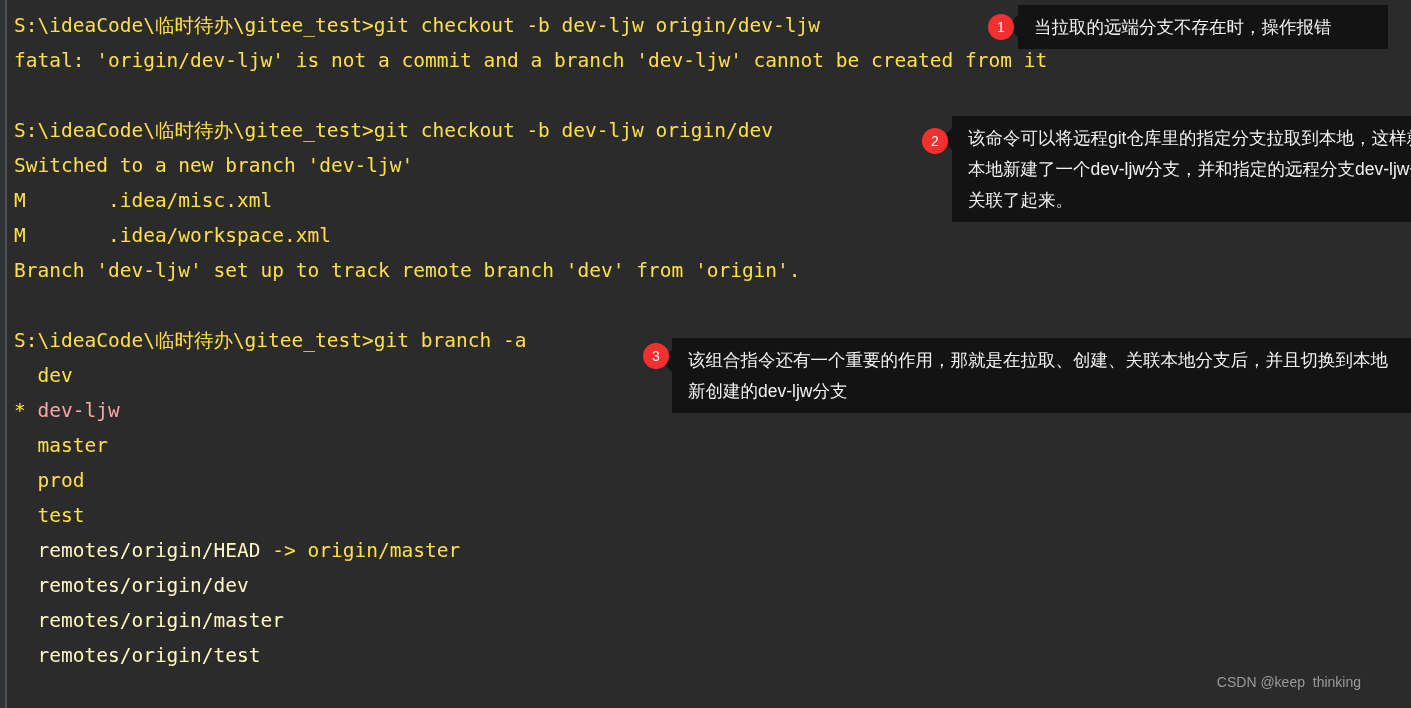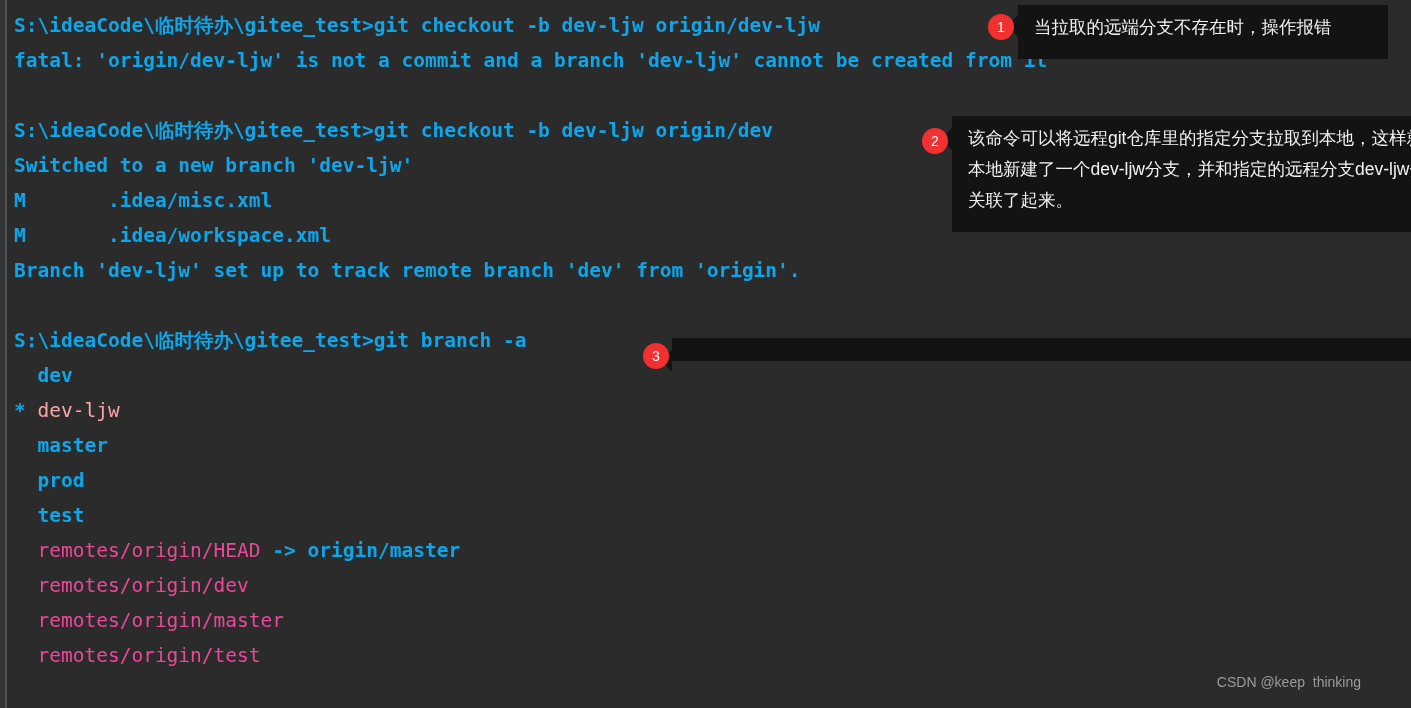--- a/index.html
+++ b/index.html
@@ -36,23 +36,23 @@
     top: 8px;
     width: 1397px;
     font-size: 19.5px;
     line-height: 35px;
     color: #bbbbbb;
     white-space: pre;
     letter-spacing: 0px;
   }
   .term .line { height: 35px; }
 
-  .c-default { color: #0ea5e9; font-weight: bold; }
+  .c-default { color: #fde047; }
   .c-green   { color: #fca5a5; }
-  .c-red     { color: #ec4899; }
+  .c-red     { color: #fef9c3; }
 
   
   .badge {
     position: absolute;
     width: 26px;
     height: 26px;
     border-radius: 50%;
     background: #f23030;
     color: #ffffff;
     font-family: "Liberation Sans", sans-serif;
@@ -66,21 +66,21 @@
   }
 
   
   .tip {
     position: absolute;
     background: #131313;
     color: #f2f2f2;
     font-family: "Liberation Sans", sans-serif;
     font-size: 17.5px;
     line-height: 31px;
-    padding: 7px 14px 16px 16px;
+    padding: 7px 14px 6px 16px;
     box-sizing: border-box;
     z-index: 20;
   }
   .tip .arrow {
     position: absolute;
     left: -11px;
     width: 0; height: 0;
     border-top: 11px solid transparent;
     border-bottom: 11px solid transparent;
     border-right: 11px solid #131313;
@@ -118,20 +118,21 @@
 
   <div class="term" id="terminal-output"><div class="line"><span class="c-default">S:\ideaCode\临时待办\gitee_test&gt;git checkout -b dev-ljw origin/dev-ljw</span></div><div class="line"><span class="c-default">fatal: 'origin/dev-ljw' is not a commit and a branch 'dev-ljw' cannot be created from it</span></div><div class="line"><span class="c-default"></span></div><div class="line"><span class="c-default">S:\ideaCode\临时待办\gitee_test&gt;git checkout -b dev-ljw origin/dev</span></div><div class="line"><span class="c-default">Switched to a new branch 'dev-ljw'</span></div><div class="line"><span class="c-default">M       .idea/misc.xml</span></div><div class="line"><span class="c-default">M       .idea/workspace.xml</span></div><div class="line"><span class="c-default">Branch 'dev-ljw' set up to track remote branch 'dev' from 'origin'.</span></div><div class="line"><span class="c-default"></span></div><div class="line"><span class="c-default">S:\ideaCode\临时待办\gitee_test&gt;git branch -a</span></div><div class="line"><span class="c-default">  dev</span></div><div class="line"><span class="c-default">* </span><span class="c-green">dev-ljw</span></div><div class="line"><span class="c-default">  master</span></div><div class="line"><span class="c-default">  prod</span></div><div class="line"><span class="c-default">  test</span></div><div class="line"><span class="c-default">  </span><span class="c-red">remotes/origin/HEAD</span><span class="c-default"> -&gt; origin/master</span></div><div class="line"><span class="c-default">  </span><span class="c-red">remotes/origin/dev</span></div><div class="line"><span class="c-default">  </span><span class="c-red">remotes/origin/master</span></div><div class="line"><span class="c-default">  </span><span class="c-red">remotes/origin/test</span></div></div>
 
   <div class="tip" id="tip2">
     <div class="arrow"></div>
     <span>该命令可以将远程git仓库里的指定分支拉取到本地，这样就在本地新建了一个dev-ljw分支，并和指定的远程分支dev-ljw分支关联了起来。</span>
   </div>
 
   <div class="tip" id="tip3">
     <div class="arrow"></div>
+    <span>该组合指令还有一个重要的作用，那就是在拉取、创建、关联本地分支后，并且切换到本地新创建的dev-ljw分支</span>
   </div>
 
   <div class="tip" id="tip1">
     <div class="arrow"></div>
     <span>当拉取的远端分支不存在时，操作报错</span>
   </div>
 
   <div class="badge" id="badge1">1</div>
   <div class="badge" id="badge2">2</div>
   <div class="badge" id="badge3">3</div>

